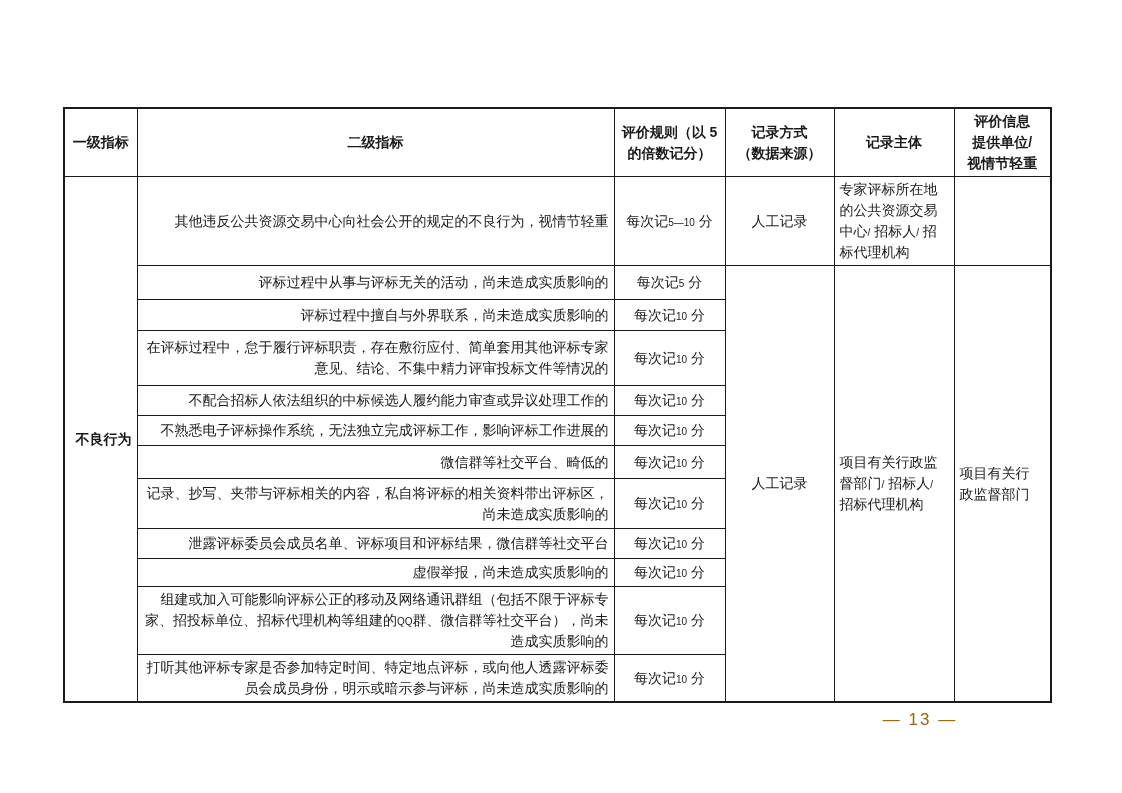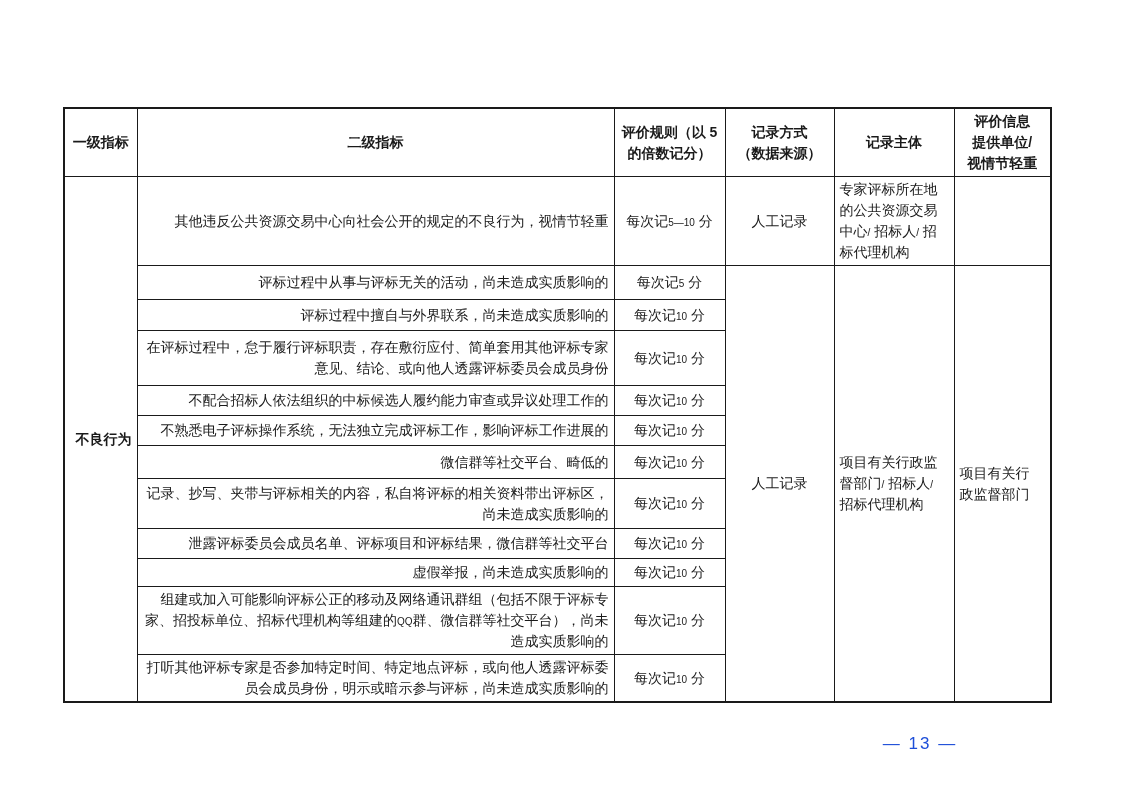--- a/index.html
+++ b/index.html
@@ -60,22 +60,21 @@
     font-size: 10px;
   }
   .page-number {
     position: absolute;
     left: 860px;
     top: 710px;
     width: 120px;
     text-align: center;
     font-size: 17px;
     letter-spacing: 2px;
-    color: #1d4ed8;
-    margin-top: 24px;
+    color: #a16207;
   }
 </style>
 </head>
 <body>
 
 <div class="page">
 
   <table class="score-table">
     <colgroup>
       <col style="width:73px">
@@ -119,21 +118,21 @@
 督部门<span class="sm">/</span> 招标人<span class="sm">/</span>
 招标代理机构</td>
         <td class="preline" rowspan="11">项目有关行
 政监督部门</td>
       </tr>
       <tr style="height:31px">
         <td class="indicator">评标过程中擅自与外界联系，尚未造成实质影响的</td>
         <td class="center ascii-sm">每次记<span class="sm">10</span> 分</td>
       </tr>
       <tr style="height:55px">
-        <td class="indicator">在评标过程中，怠于履行评标职责，存在敷衍应付、简单套用其他评标专家意见、结论、或向他人透露评标委员会成员身份</td>
+        <td class="indicator">在评标过程中，怠于履行评标职责，存在敷衍应付、简单套用其他评标专家意见、结论、不集中精力评审投标文件等情况的</td>
         <td class="center ascii-sm">每次记<span class="sm">10</span> 分</td>
       </tr>
       <tr style="height:30px">
         <td class="indicator">不配合招标人依法组织的中标候选人履约能力审查或异议处理工作的</td>
         <td class="center ascii-sm">每次记<span class="sm">10</span> 分</td>
       </tr>
       <tr style="height:30px">
         <td class="indicator">不熟悉电子评标操作系统，无法独立完成评标工作，影响评标工作进展的</td>
         <td class="center ascii-sm">每次记<span class="sm">10</span> 分</td>
       </tr>

